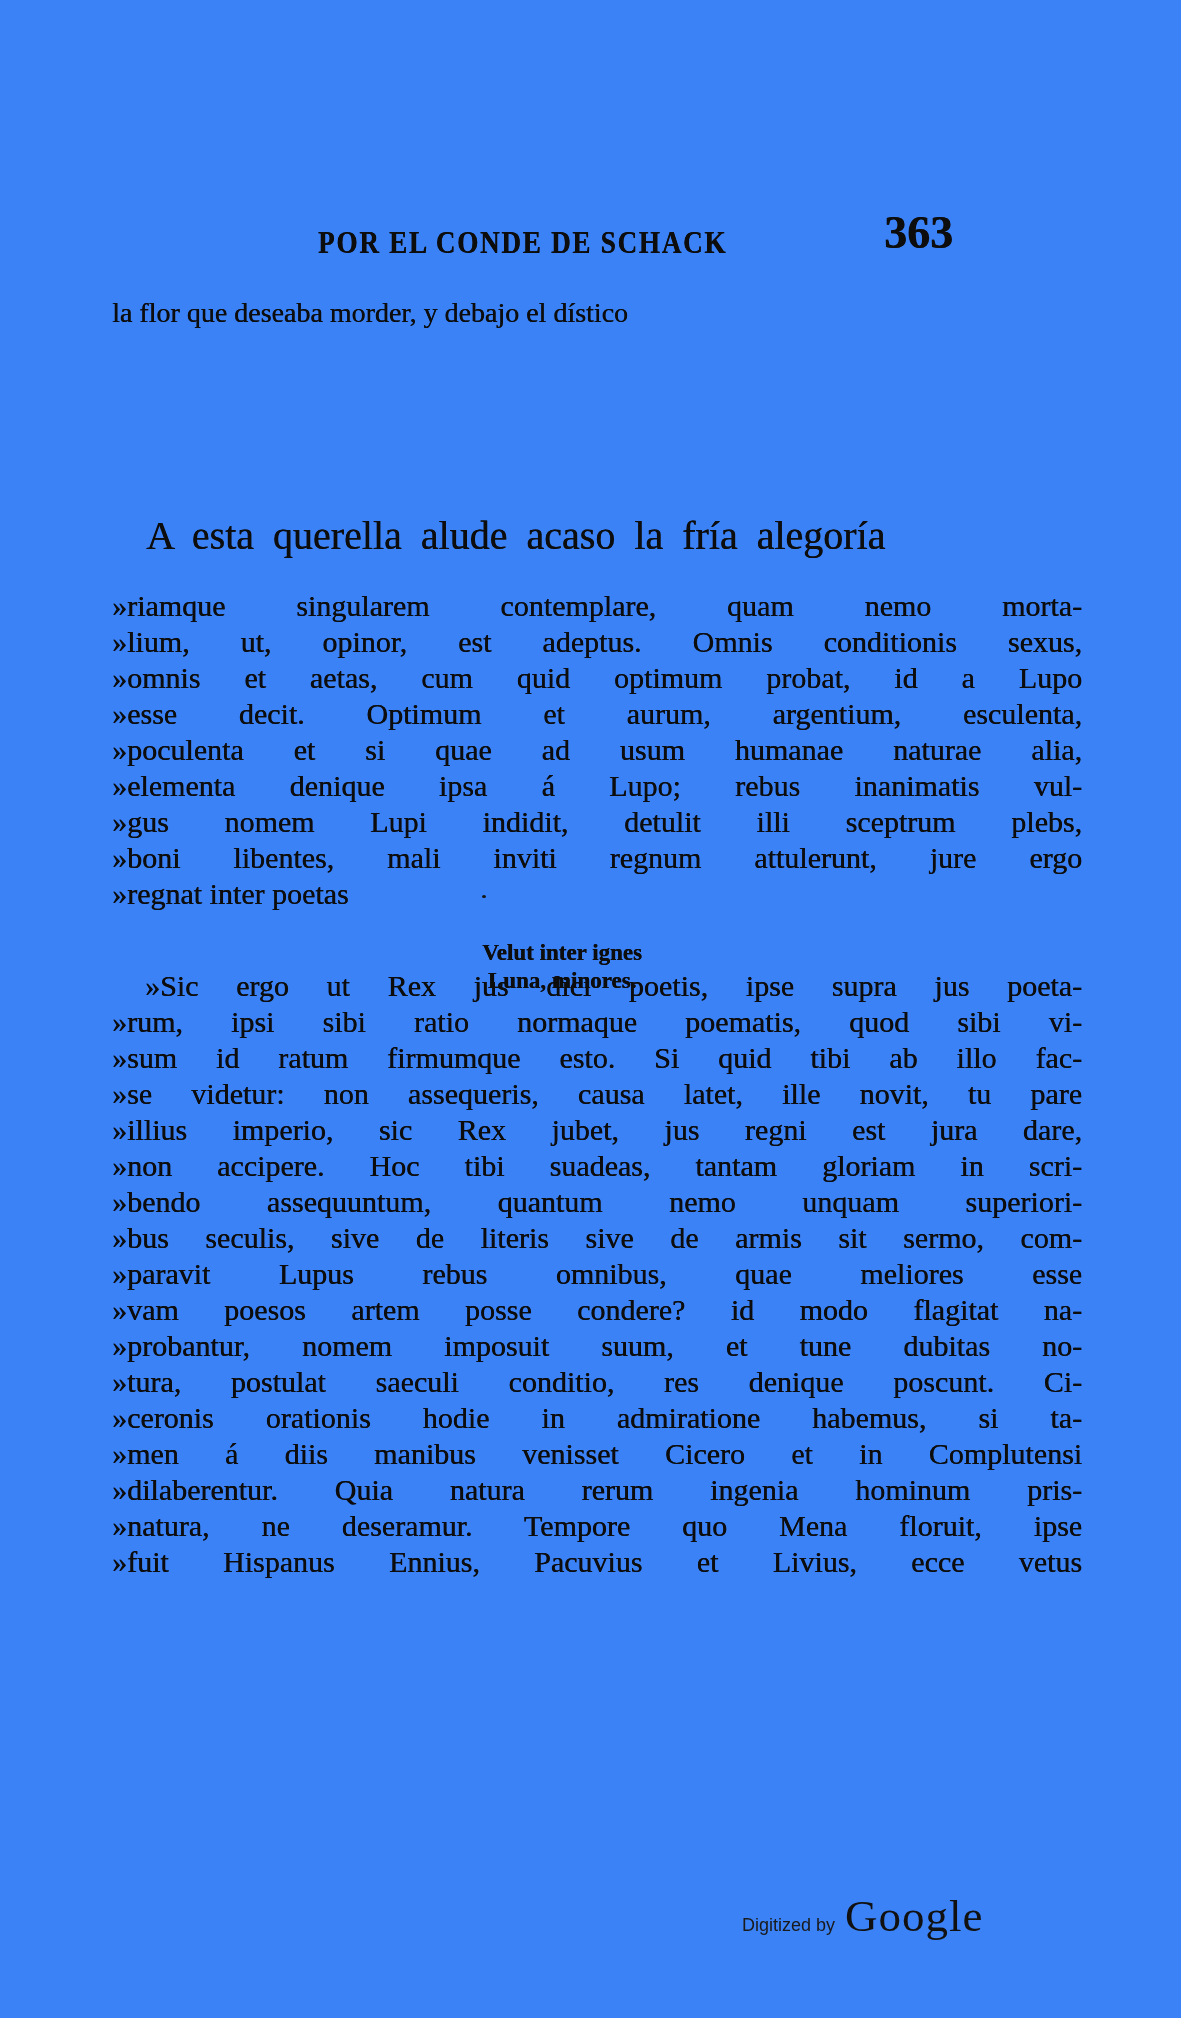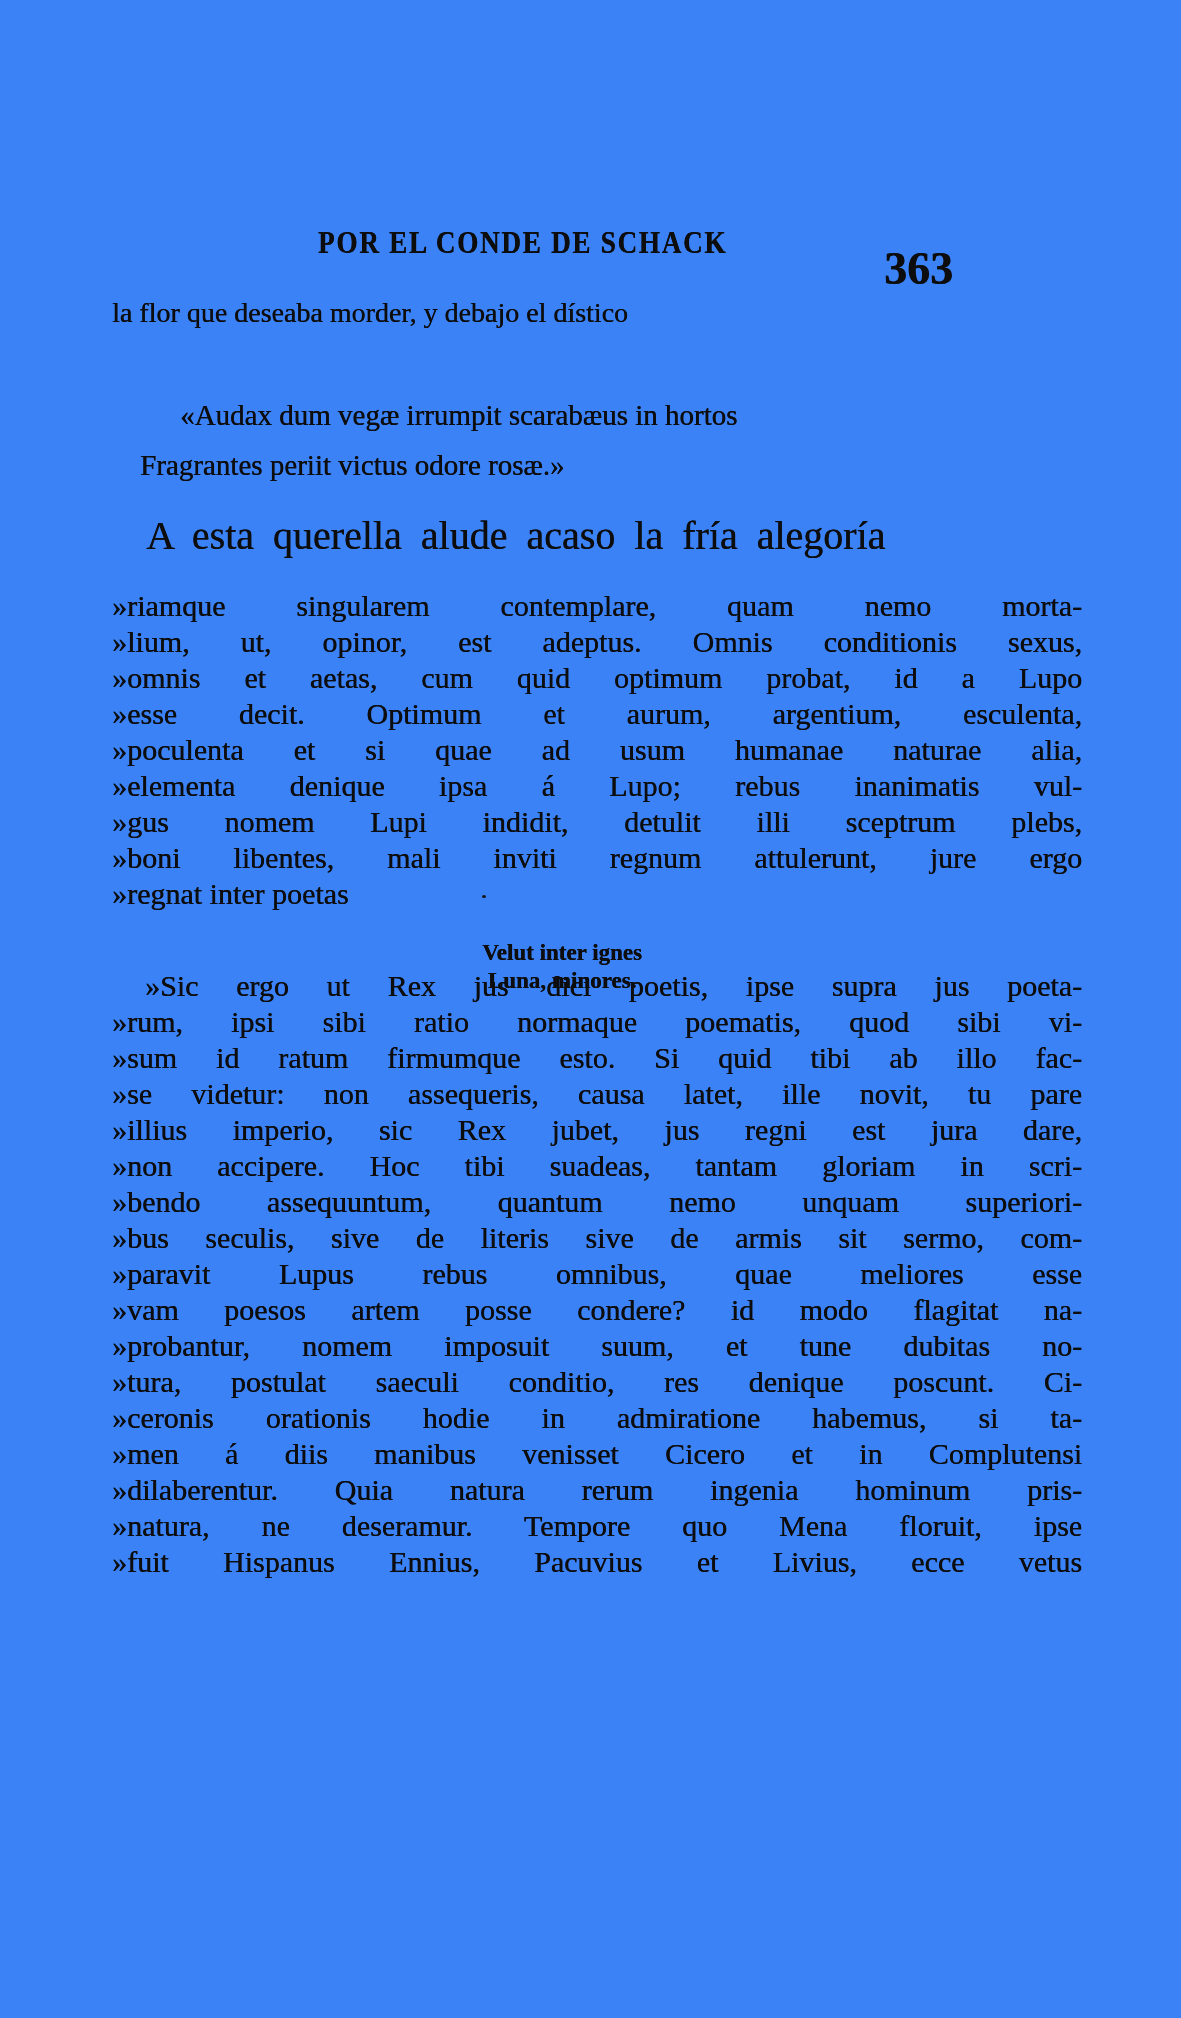--- a/index.html
+++ b/index.html
@@ -16,21 +16,21 @@
 
   
   .header-title{
     position:absolute;left:318px;top:224px;
     font-size:32px;font-weight:700;letter-spacing:2px;
     transform:scaleX(0.85);transform-origin:left top;
     white-space:nowrap;
   }
   .page-number{
     position:absolute;left:884px;top:206px;
-    font-size:46px;font-weight:700;margin-top:36px;
+    font-size:46px;font-weight:700;
   }
 
   
   .intro{
     position:absolute;left:112px;top:286px;width:970px;
     font-size:28px;line-height:54px;
   }
   .intro .tline{ text-align:justify; text-align-last:justify; }
   .intro .tline:last-child{ text-align-last:left; }
 
@@ -95,24 +95,20 @@
 <div class="page">
 
   <div class="header-title ink">POR EL CONDE DE SCHACK</div>
 
   <div class="page-number ink">363</div>
 
   <div class="intro ink">
       <div class="tline">la flor que deseaba morder, y debajo el dístico</div>
     </div>
 
-  <div class="epigram ink">
-      <div class="tline">«Audax dum vegæ irrumpit scarabæus in hortos</div>
-      <div class="tline">Fragrantes periit victus odore rosæ.»</div>
-    </div>
 
   <div class="lead ink">A esta querella alude acaso la fría alegoría</div>
 
   <div class="latin block1 ink">
       <div class="tline">»riamque singularem contemplare, quam nemo morta-</div>
       <div class="tline">»lium, ut, opinor, est adeptus. Omnis conditionis sexus,</div>
       <div class="tline">»omnis et aetas, cum quid optimum probat, id a Lupo</div>
       <div class="tline">»esse decit. Optimum et aurum, argentium, esculenta,</div>
       <div class="tline">»poculenta et si quae ad usum humanae naturae alia,</div>
       <div class="tline">»elementa denique ipsa á Lupo; rebus inanimatis vul-</div>
@@ -142,14 +138,18 @@
       <div class="tline">»ceronis orationis hodie in admiratione habemus, si ta-</div>
       <div class="tline">»men á diis manibus venisset Cicero et in Complutensi</div>
       <div class="tline">»dilaberentur. Quia natura rerum ingenia hominum pris-</div>
       <div class="tline">»natura, ne deseramur. Tempore quo Mena floruit, ipse</div>
       <div class="tline">»fuit Hispanus Ennius, Pacuvius et Livius, ecce vetus</div>
     </div>
 
   <div class="speck speck-a"></div>
   <div class="speck speck-b"></div>
 
+  <div class="watermark">
+    <span class="digitized">Digitized by</span>
+    <span class="glogo">Google</span>
+  </div>
 
 </div>
 
 </body></html>

